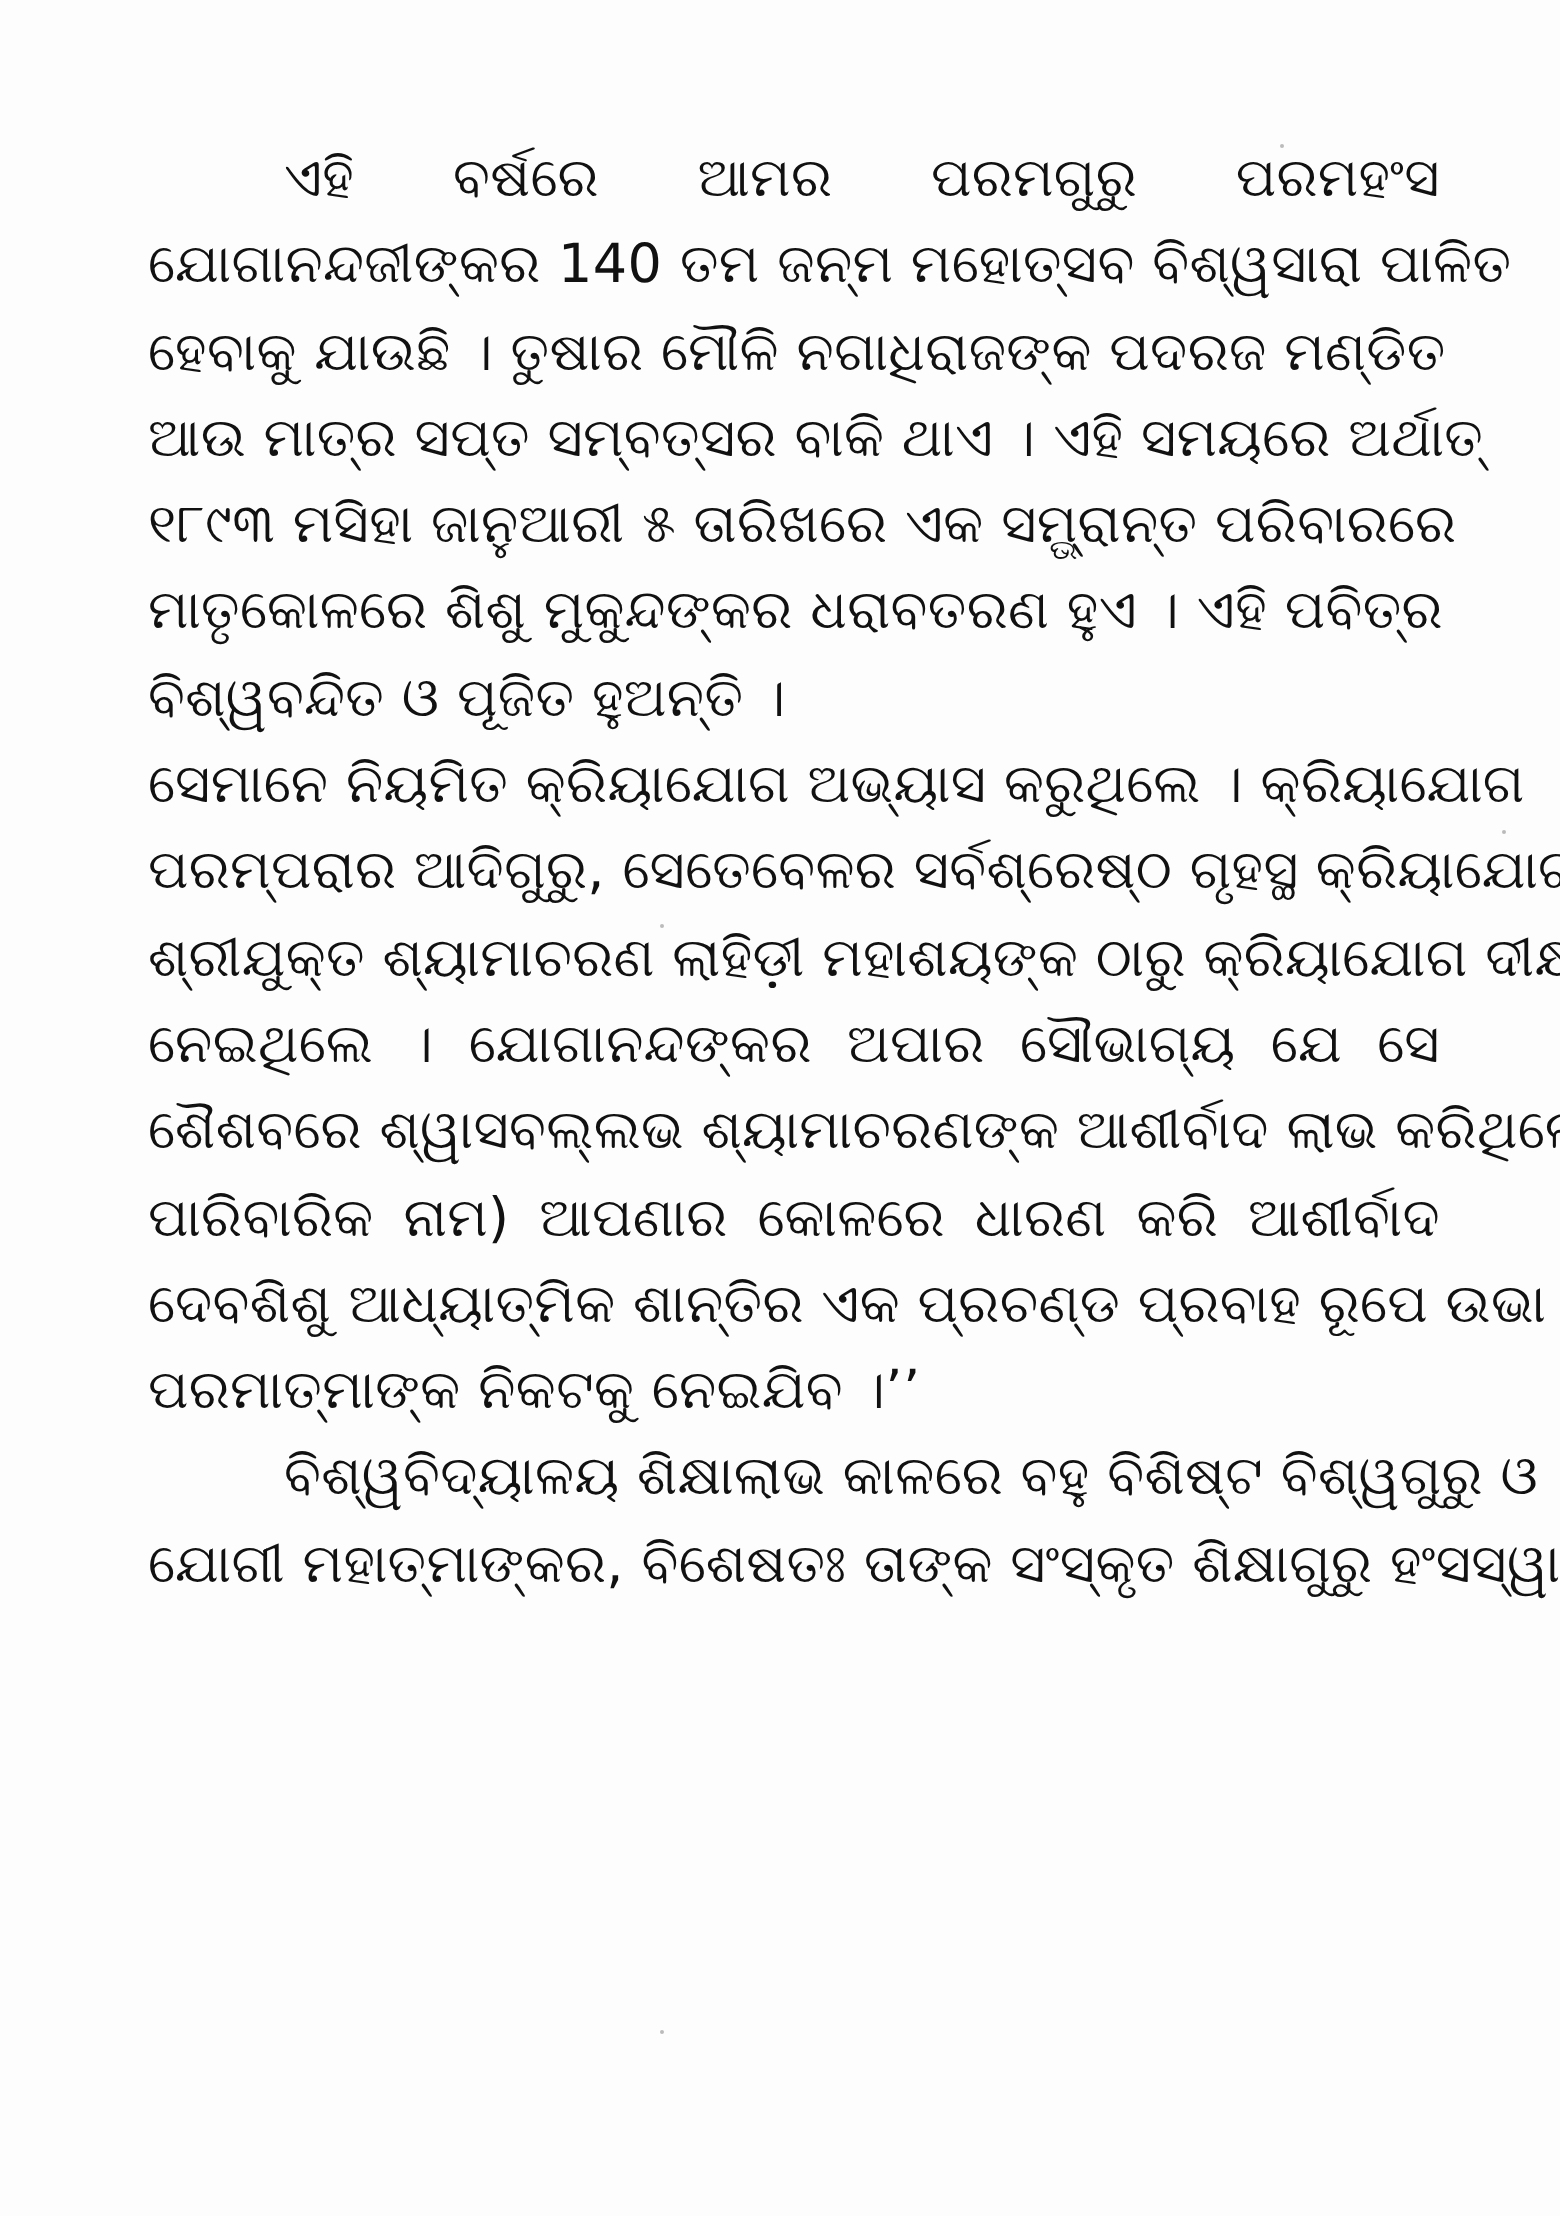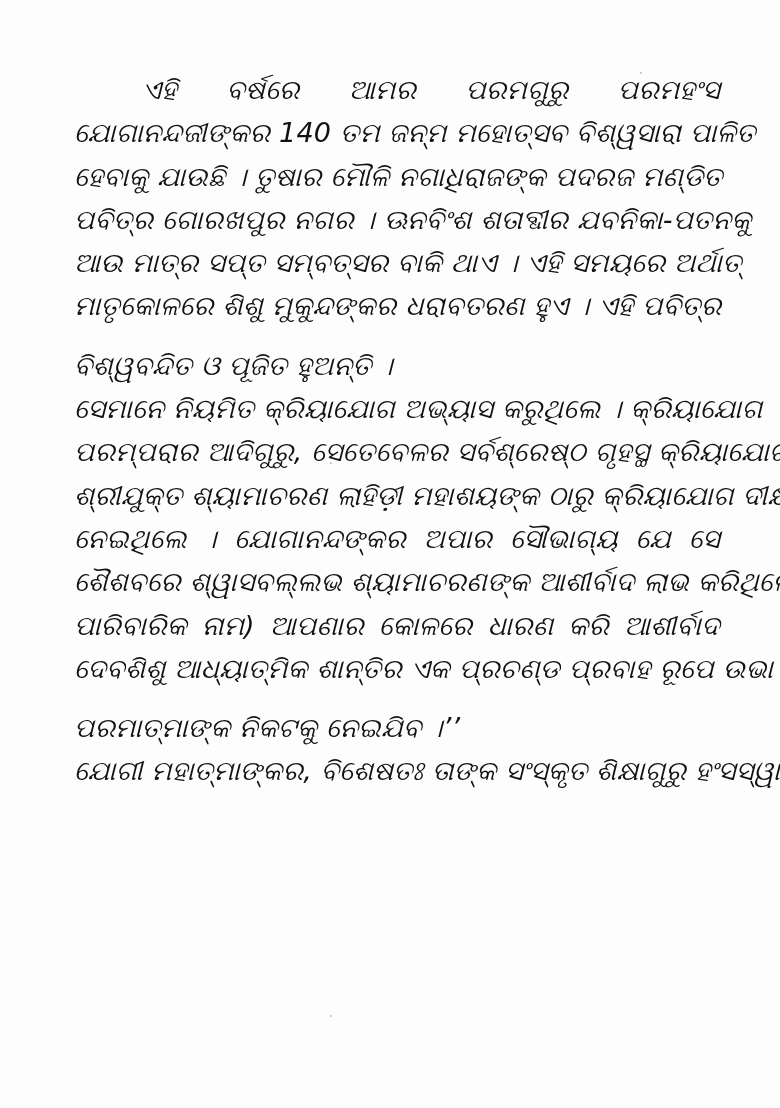--- a/index.html
+++ b/index.html
@@ -29,56 +29,55 @@
       width: 646px;
     }
     .line {
       height: 43.3px;
       line-height: 43.3px;
       font-size: 27px;
       white-space: nowrap;
       text-align: justify;
       text-align-last: justify;
       letter-spacing: 0.2px;
-      font-style: italic;
     }
     .line.indent {
       padding-left: 68px;
     }
     .line.last {
       text-align-last: left;
-      margin-top: 16px;
     }
     .speck {
       position: absolute;
       width: 2px; height: 2px;
       border-radius: 1px;
       background: #bbbbbb;
     }
   </style>
 </head>
 <body>
 
 <div class="page">
   <div class="text-block" id="text-block">
     <div class="line indent">ଏହି ବର୍ଷରେ ଆମର ପରମଗୁରୁ ପରମହଂସ</div>
     <div class="line">ଯୋଗାନନ୍ଦଜୀଙ୍କର 140 ତମ ଜନ୍ମ ମହୋତ୍ସବ ବିଶ୍ୱସାରା ପାଳିତ</div>
     <div class="line">ହେବାକୁ ଯାଉଛି । ତୁଷାର ମୌଳି ନଗାଧିରାଜଙ୍କ ପଦରଜ ମଣ୍ଡିତ</div>
-    <div class="line">ପବିତ୍ର ଗୋରଖପୁର ନଗର । ଊନବିଂଶ ଶତାବ୍ଦୀର ଯବନିକା-ପତନକୁ</div>
     <div class="line">ଆଉ ମାତ୍ର ସପ୍ତ ସମ୍ବତ୍ସର ବାକି ଥାଏ । ଏହି ସମୟରେ ଅର୍ଥାତ୍</div>
+    <div class="line">୧୮୯୩ ମସିହା ଜାନୁଆରୀ ୫ ତାରିଖରେ ଏକ ସମ୍ଭ୍ରାନ୍ତ ପରିବାରରେ</div>
     <div class="line">ମାତୃକୋଳରେ ଶିଶୁ ମୁକୁନ୍ଦଙ୍କର ଧରାବତରଣ ହୁଏ । ଏହି ପବିତ୍ର</div>
     <div class="line last">ବିଶ୍ୱବନ୍ଦିତ ଓ ପୂଜିତ ହୁଅନ୍ତି ।</div>
     <div class="line">ସେମାନେ ନିୟମିତ କ୍ରିୟାଯୋଗ ଅଭ୍ୟାସ କରୁଥିଲେ । କ୍ରିୟାଯୋଗ</div>
     <div class="line">ପରମ୍ପରାର ଆଦିଗୁରୁ, ସେତେବେଳର ସର୍ବଶ୍ରେଷ୍ଠ ଗୃହସ୍ଥ କ୍ରିୟାଯୋଗୀ</div>
     <div class="line">ଶ୍ରୀଯୁକ୍ତ ଶ୍ୟାମାଚରଣ ଲାହିଡ଼ୀ ମହାଶୟଙ୍କ ଠାରୁ କ୍ରିୟାଯୋଗ ଦୀକ୍ଷା</div>
     <div class="line">ନେଇଥିଲେ । ଯୋଗାନନ୍ଦଙ୍କର ଅପାର ସୌଭାଗ୍ୟ ଯେ ସେ</div>
     <div class="line">ଶୈଶବରେ ଶ୍ୱାସବଲ୍ଲଭ ଶ୍ୟାମାଚରଣଙ୍କ ଆଶୀର୍ବାଦ ଲାଭ କରିଥିଲେ ।</div>
     <div class="line">ପାରିବାରିକ ନାମ) ଆପଣାର କୋଳରେ ଧାରଣ କରି ଆଶୀର୍ବାଦ</div>
     <div class="line">ଦେବଶିଶୁ ଆଧ୍ୟାତ୍ମିକ ଶାନ୍ତିର ଏକ ପ୍ରଚଣ୍ଡ ପ୍ରବାହ ରୂପେ ଉଭା ହେବ</div>
     <div class="line last">ପରମାତ୍ମାଙ୍କ ନିକଟକୁ ନେଇଯିବ ।’’</div>
+    <div class="line indent">ବିଶ୍ୱବିଦ୍ୟାଳୟ ଶିକ୍ଷାଲାଭ କାଳରେ ବହୁ ବିଶିଷ୍ଟ ବିଶ୍ୱଗୁରୁ ଓ</div>
     <div class="line">ଯୋଗୀ ମହାତ୍ମାଙ୍କର, ବିଶେଷତଃ ତାଙ୍କ ସଂସ୍କୃତ ଶିକ୍ଷାଗୁରୁ ହଂସସ୍ୱାମୀ</div>
   </div>
 
   <span class="speck" style="left:640px;top:72px;"></span>
   <span class="speck" style="left:751px;top:415px;"></span>
   <span class="speck" style="left:330px;top:462px;"></span>
   <span class="speck" style="left:330px;top:1015px;"></span>
 </div>
 
 </body></html>

